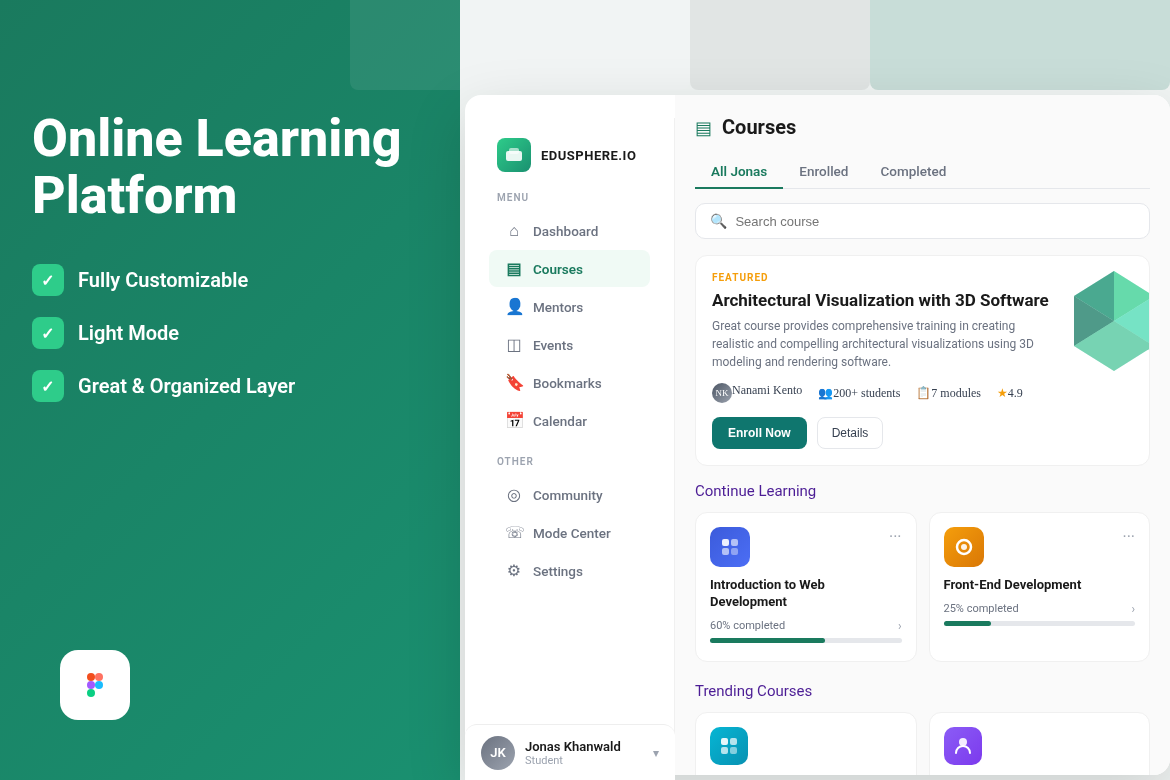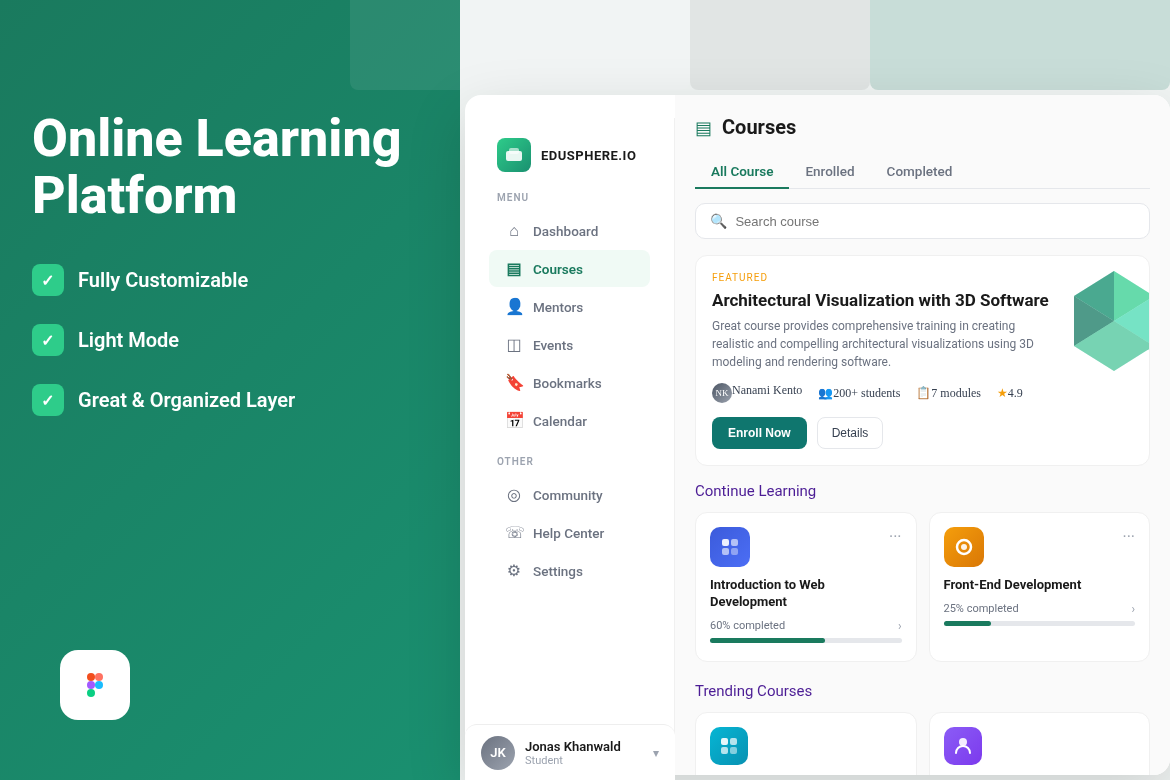--- a/index.html
+++ b/index.html
@@ -68,21 +68,21 @@
     .hero-title {
       color: #ffffff;
       font-size: 52px;
       font-weight: 800;
       line-height: 1.1;
       margin-bottom: 40px;
     }
     .feature-list {
       display: flex;
       flex-direction: column;
-      gap: 28px;
+      gap: 21px;
       margin-bottom: 50px;
     }
     .feature-item {
       display: flex;
       align-items: center;
       gap: 14px;
     }
     .check-box {
       width: 32px;
       height: 32px;
@@ -333,21 +333,21 @@
       background: white;
       border-radius: 12px;
       padding: 16px;
       margin-bottom: 16px;
       position: relative;
       overflow: hidden;
       border: 1px solid #f0f0f0;
     }
     .featured-badge {
       font-size: 10px;
-      font-weight: 400;
+      font-weight: 700;
       color: #f59e0b;
       letter-spacing: 1px;
       text-transform: uppercase;
       margin-bottom: 6px;
     }
     .featured-title {
       font-size: 17px;
       font-weight: 700;
       color: #1a1a1a;
       margin-bottom: 6px;
@@ -615,38 +615,38 @@
 
     <div class="menu-label other-label">OTHER</div>
 
     <nav>
       <div class="nav-item">
         <span class="nav-icon">◎</span>
         <span>Community</span>
       </div>
       <div class="nav-item">
         <span class="nav-icon">☏</span>
-        <span>Help Center</span>
+        <span>Mode Center</span>
       </div>
       <div class="nav-item">
         <span class="nav-icon">⚙</span>
         <span>Settings</span>
       </div>
     </nav>
   </div>
 
   <div class="main-content">
 
     <div class="page-header">
       <span class="page-icon">▤</span>
       <h2 class="page-title">Courses</h2>
     </div>
 
     <div class="tabs">
-      <div class="tab active">All Course</div>
+      <div class="tab active">All Jonas</div>
       <div class="tab">Enrolled</div>
       <div class="tab">Completed</div>
     </div>
 
     <div class="search-bar">
       <span class="search-icon-el">🔍</span>
       <input class="search-input" type="text" placeholder="Search course" style="">
     </div>
 
     <div class="featured-card">

